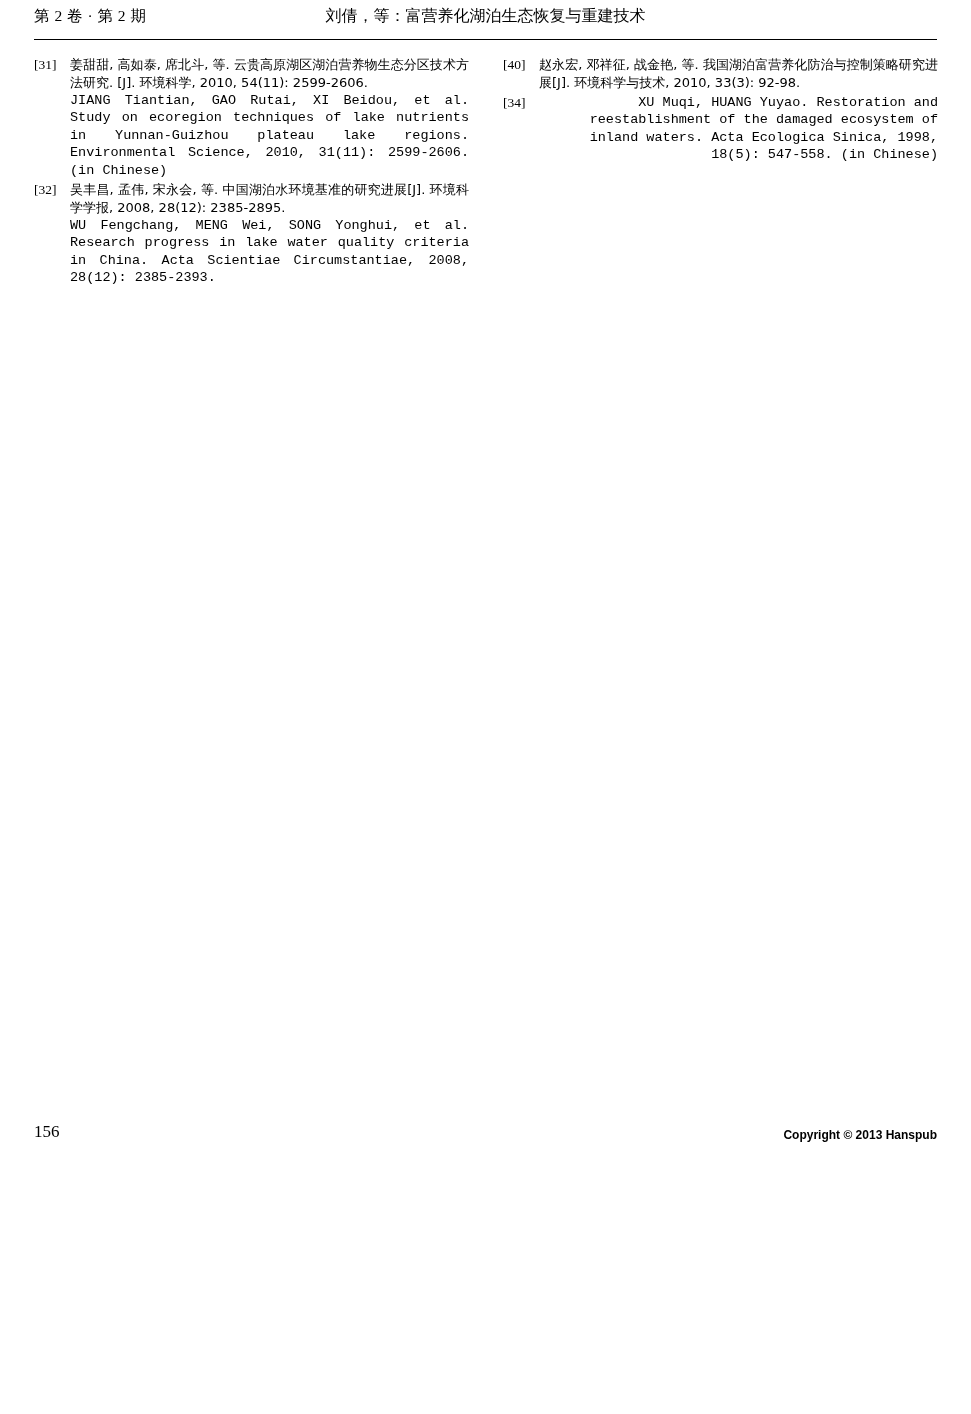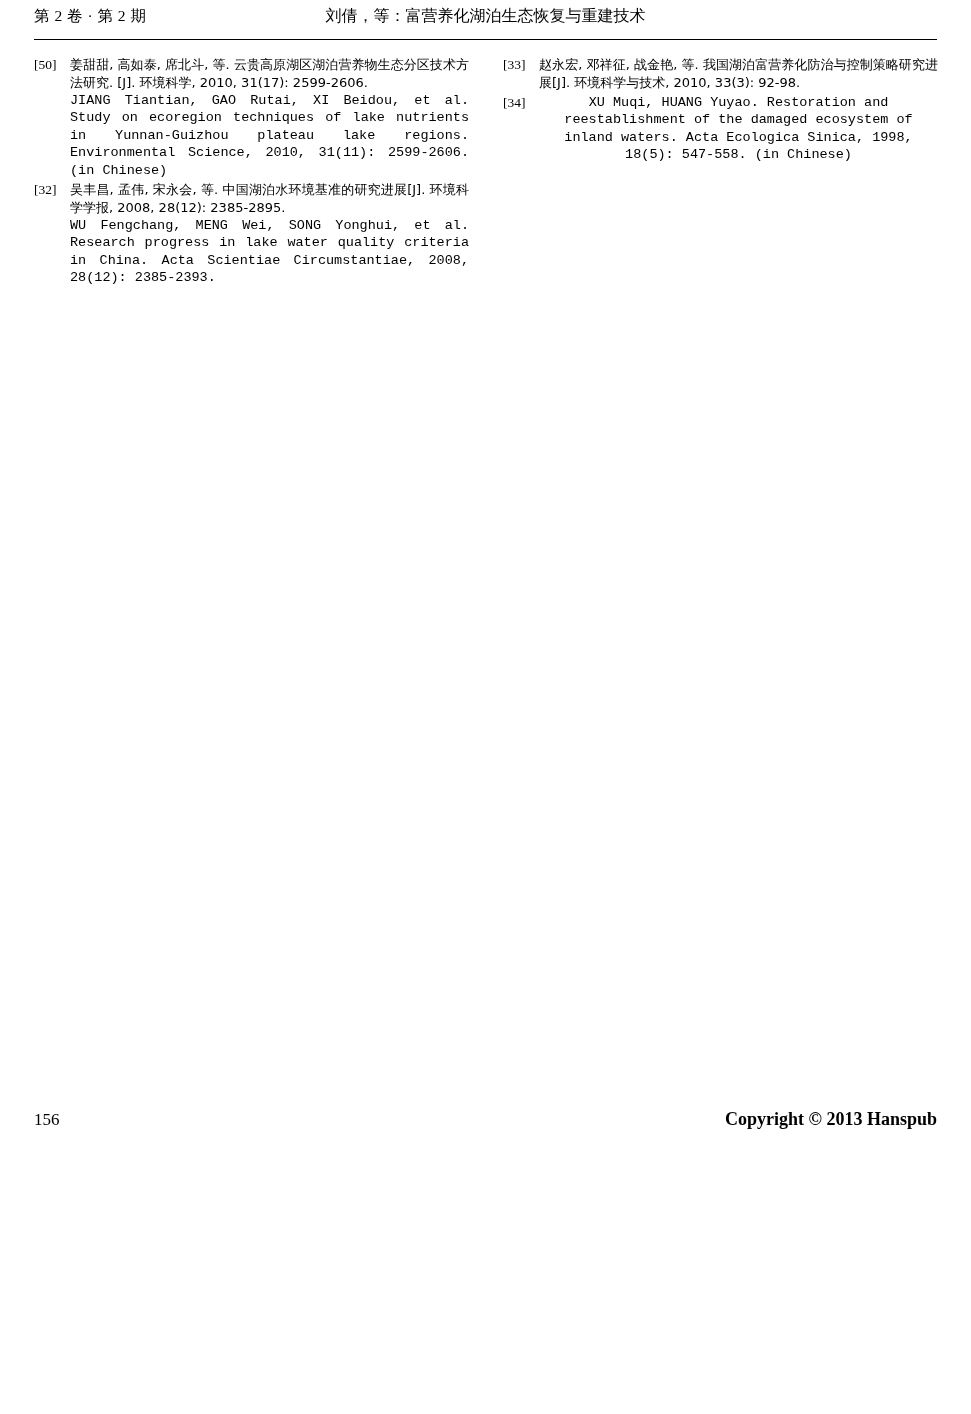--- a/index.html
+++ b/index.html
@@ -84,83 +84,83 @@
     text-align: justify;
     text-justify: inter-ideograph;
   }
   .en {
     font-family: Liberation Mono, monospace;
     font-size: 13.5px;
     line-height: 17.4px;
     text-align: justify;
   }
   .en.last {
-    text-align: center;
+    text-align: right;
   }
 
   
   .footer {
     position: absolute;
     left: 34px;
     right: 34px;
-    bottom: 38px;
+    bottom: 26px;
   }
   .footer-inner {
     display: flex;
     justify-content: space-between;
     align-items: flex-end;
     font-size: 17px;
   }
   .page-num {
     font-family: "Liberation Serif", serif;
     font-size: 17px;
   }
   .copyright {
-    font-family: Liberation Serif, serif;
-    font-size: 18px;
+    font-family: Liberation Sans, sans-serif;
+    font-size: 12px;
     font-weight: bold;
   }
 </style>
 </head>
 <body>
 
 <div class="page">
 
   <div class="running-head">
     <div class="rh-left">第 2 卷 · 第 2 期</div>
     <div class="rh-center">刘倩，等：富营养化湖泊生态恢复与重建技术</div>
   </div>
   <div class="rule"></div>
 
   <div class="columns">
 
     <div class="col">
 
       <div class="ref">
-        <div class="ref-num">[50]</div>
+        <div class="ref-num">[31]</div>
         <div class="ref-body">
-          <div class="cn">姜甜甜, 高如泰, 席北斗, 等. 云贵高原湖区湖泊营养物生态分区技术方法研究. [J].  环境科学, 2010, 31(17): 2599-2606.</div>
+          <div class="cn">姜甜甜, 高如泰, 席北斗, 等. 云贵高原湖区湖泊营养物生态分区技术方法研究. [J].  环境科学, 2010, 54(11): 2599-2606.</div>
           <div class="en">JIANG Tiantian, GAO Rutai, XI Beidou, et al. Study on ecoregion techniques of lake nutrients in Yunnan-Guizhou plateau lake regions. Environmental Science, 2010, 31(11): 2599-2606. (in Chinese)</div>
         </div>
       </div>
 
       <div class="ref">
         <div class="ref-num">[32]</div>
         <div class="ref-body">
           <div class="cn">吴丰昌, 孟伟, 宋永会, 等. 中国湖泊水环境基准的研究进展[J].  环境科学学报, 2008, 28(12): 2385-2895.</div>
           <div class="en">WU Fengchang, MENG Wei, SONG Yonghui, et al. Research progress in lake water quality criteria in China. Acta Scientiae Circumstantiae, 2008, 28(12): 2385-2393.</div>
         </div>
       </div>
 
     </div>
 
     <div class="col">
 
       <div class="ref">
-        <div class="ref-num">[33]</div>
+        <div class="ref-num">[40]</div>
         <div class="ref-body">
           <div class="cn">赵永宏, 邓祥征, 战金艳, 等. 我国湖泊富营养化防治与控制策略研究进展[J].  环境科学与技术, 2010, 33(3): 92-98.</div>
         </div>
       </div>
 
       <div class="ref">
         <div class="ref-num">[34]</div>
         <div class="ref-body">
           <div class="en last">XU Muqi, HUANG Yuyao. Restoration and reestablishment of the damaged ecosystem of inland waters. Acta Ecologica Sinica, 1998, 18(5): 547-558. (in Chinese)</div>
         </div>

